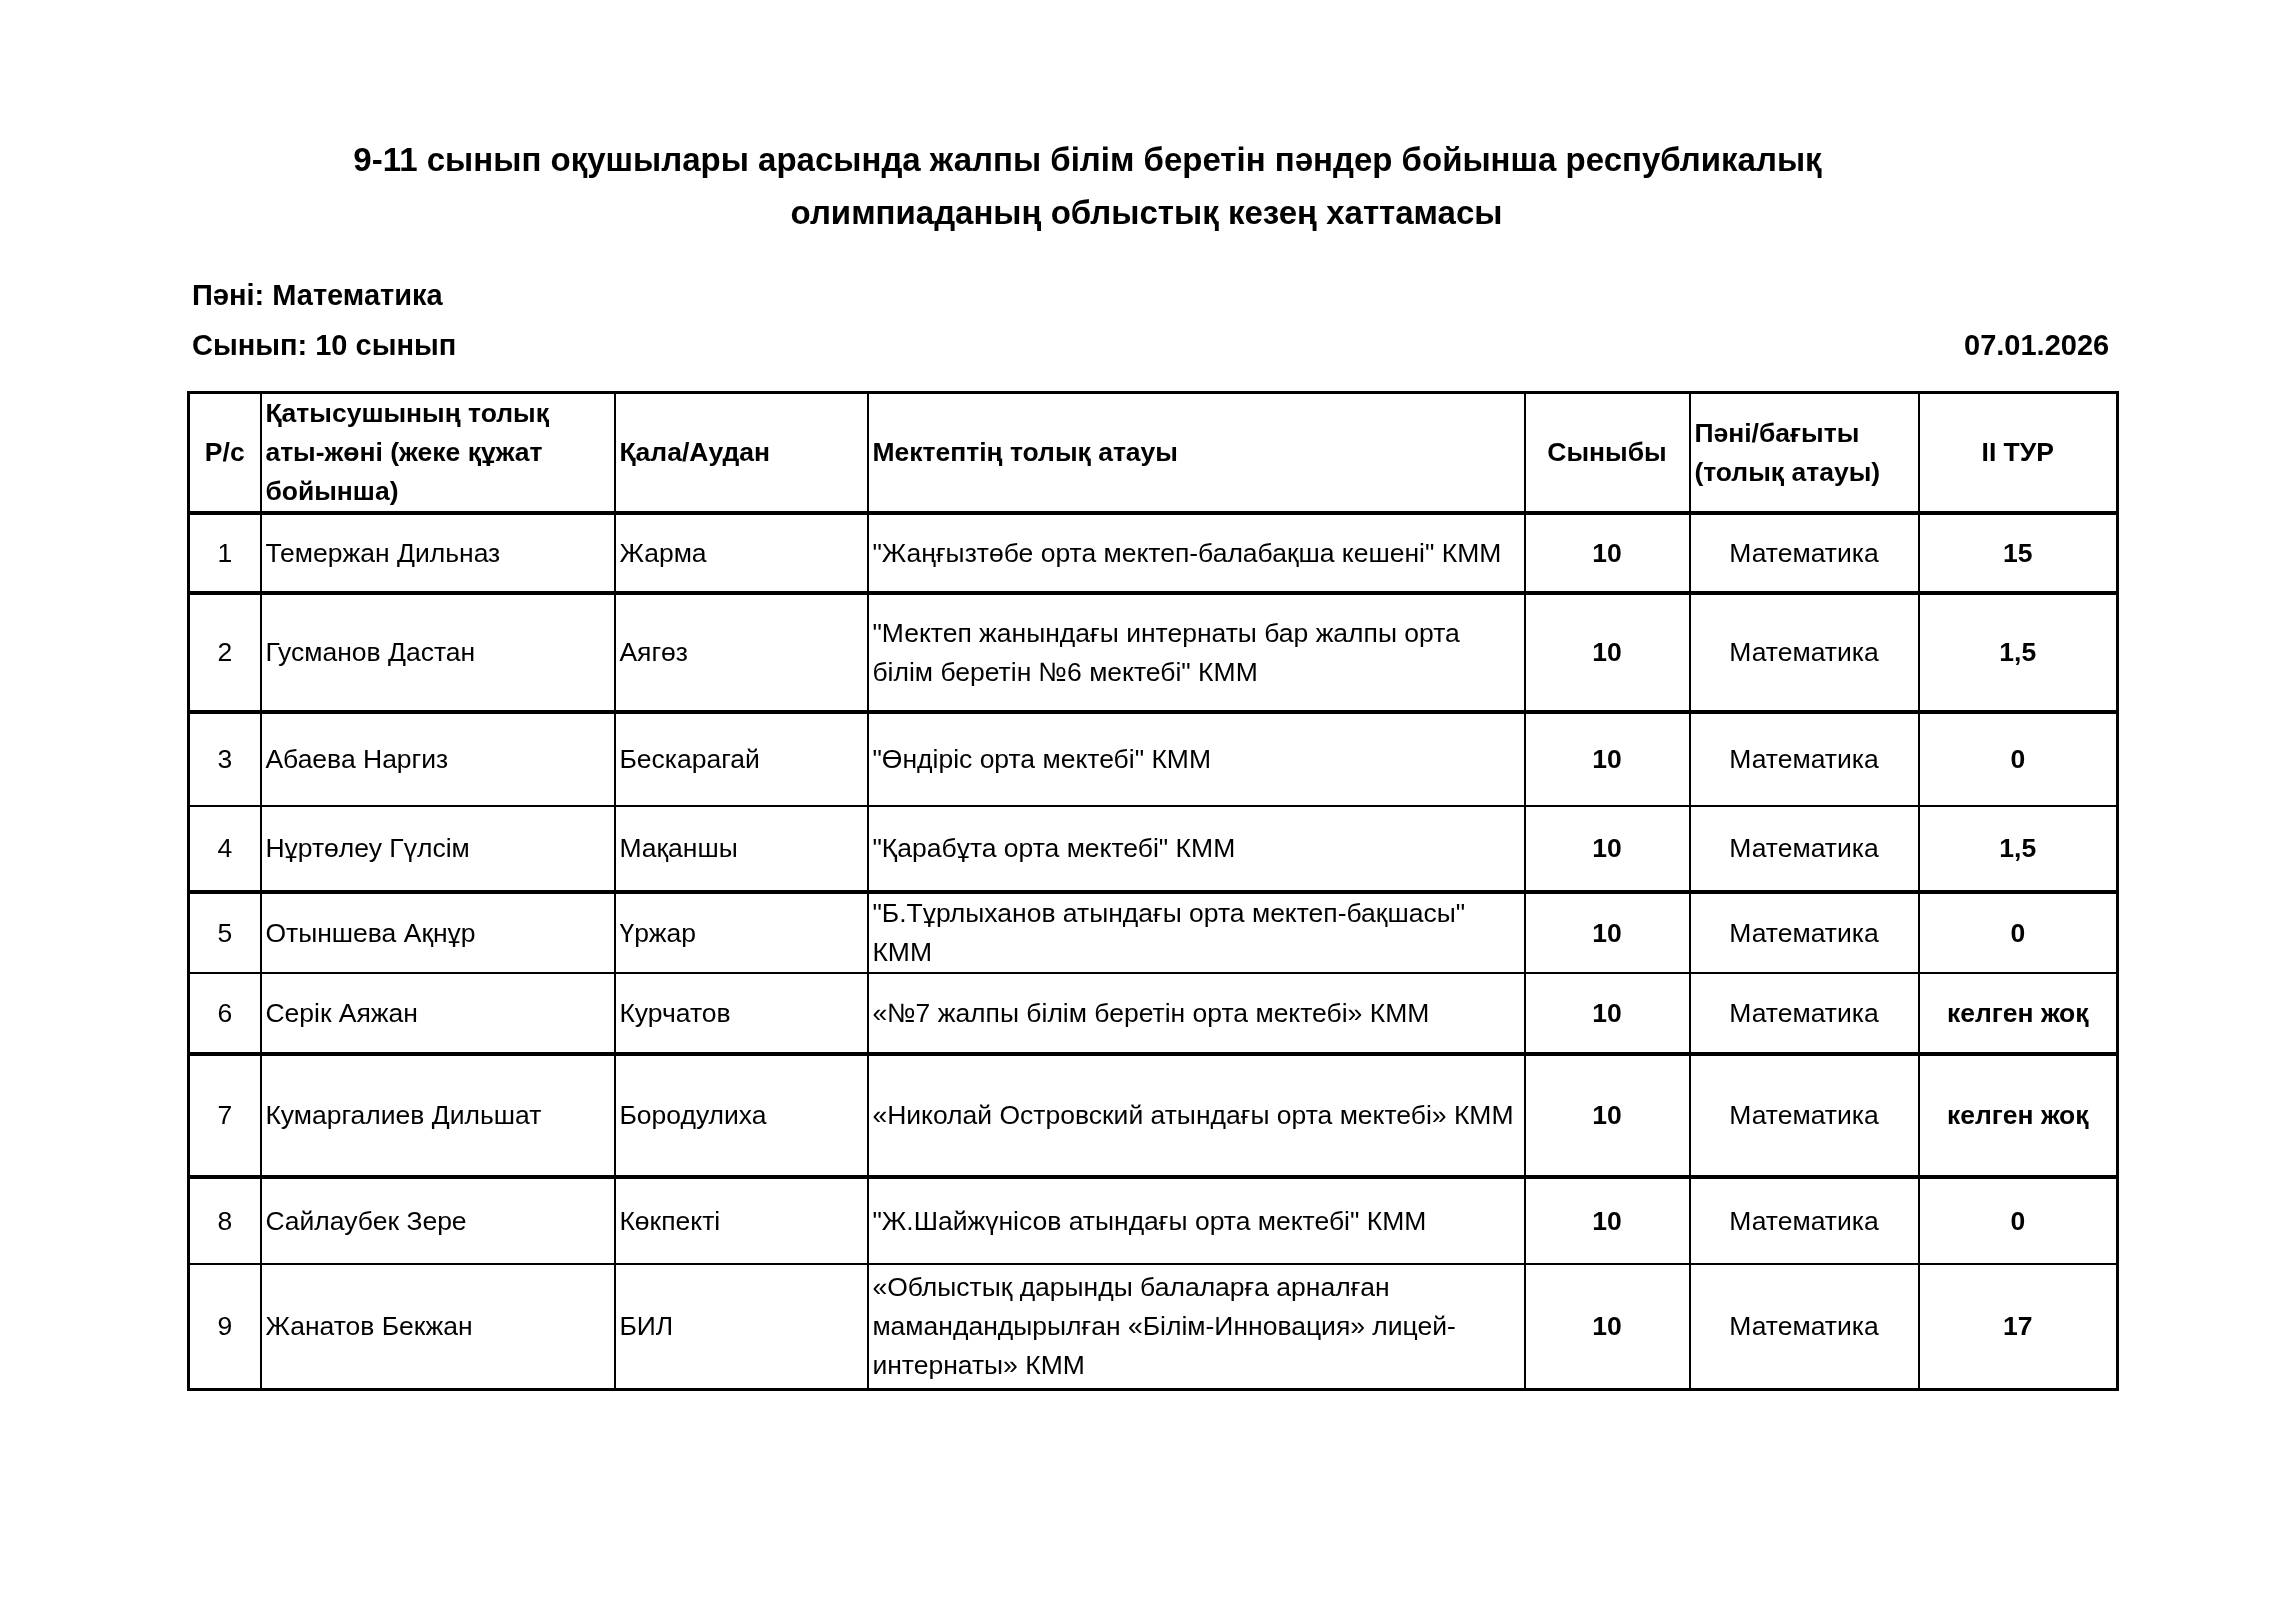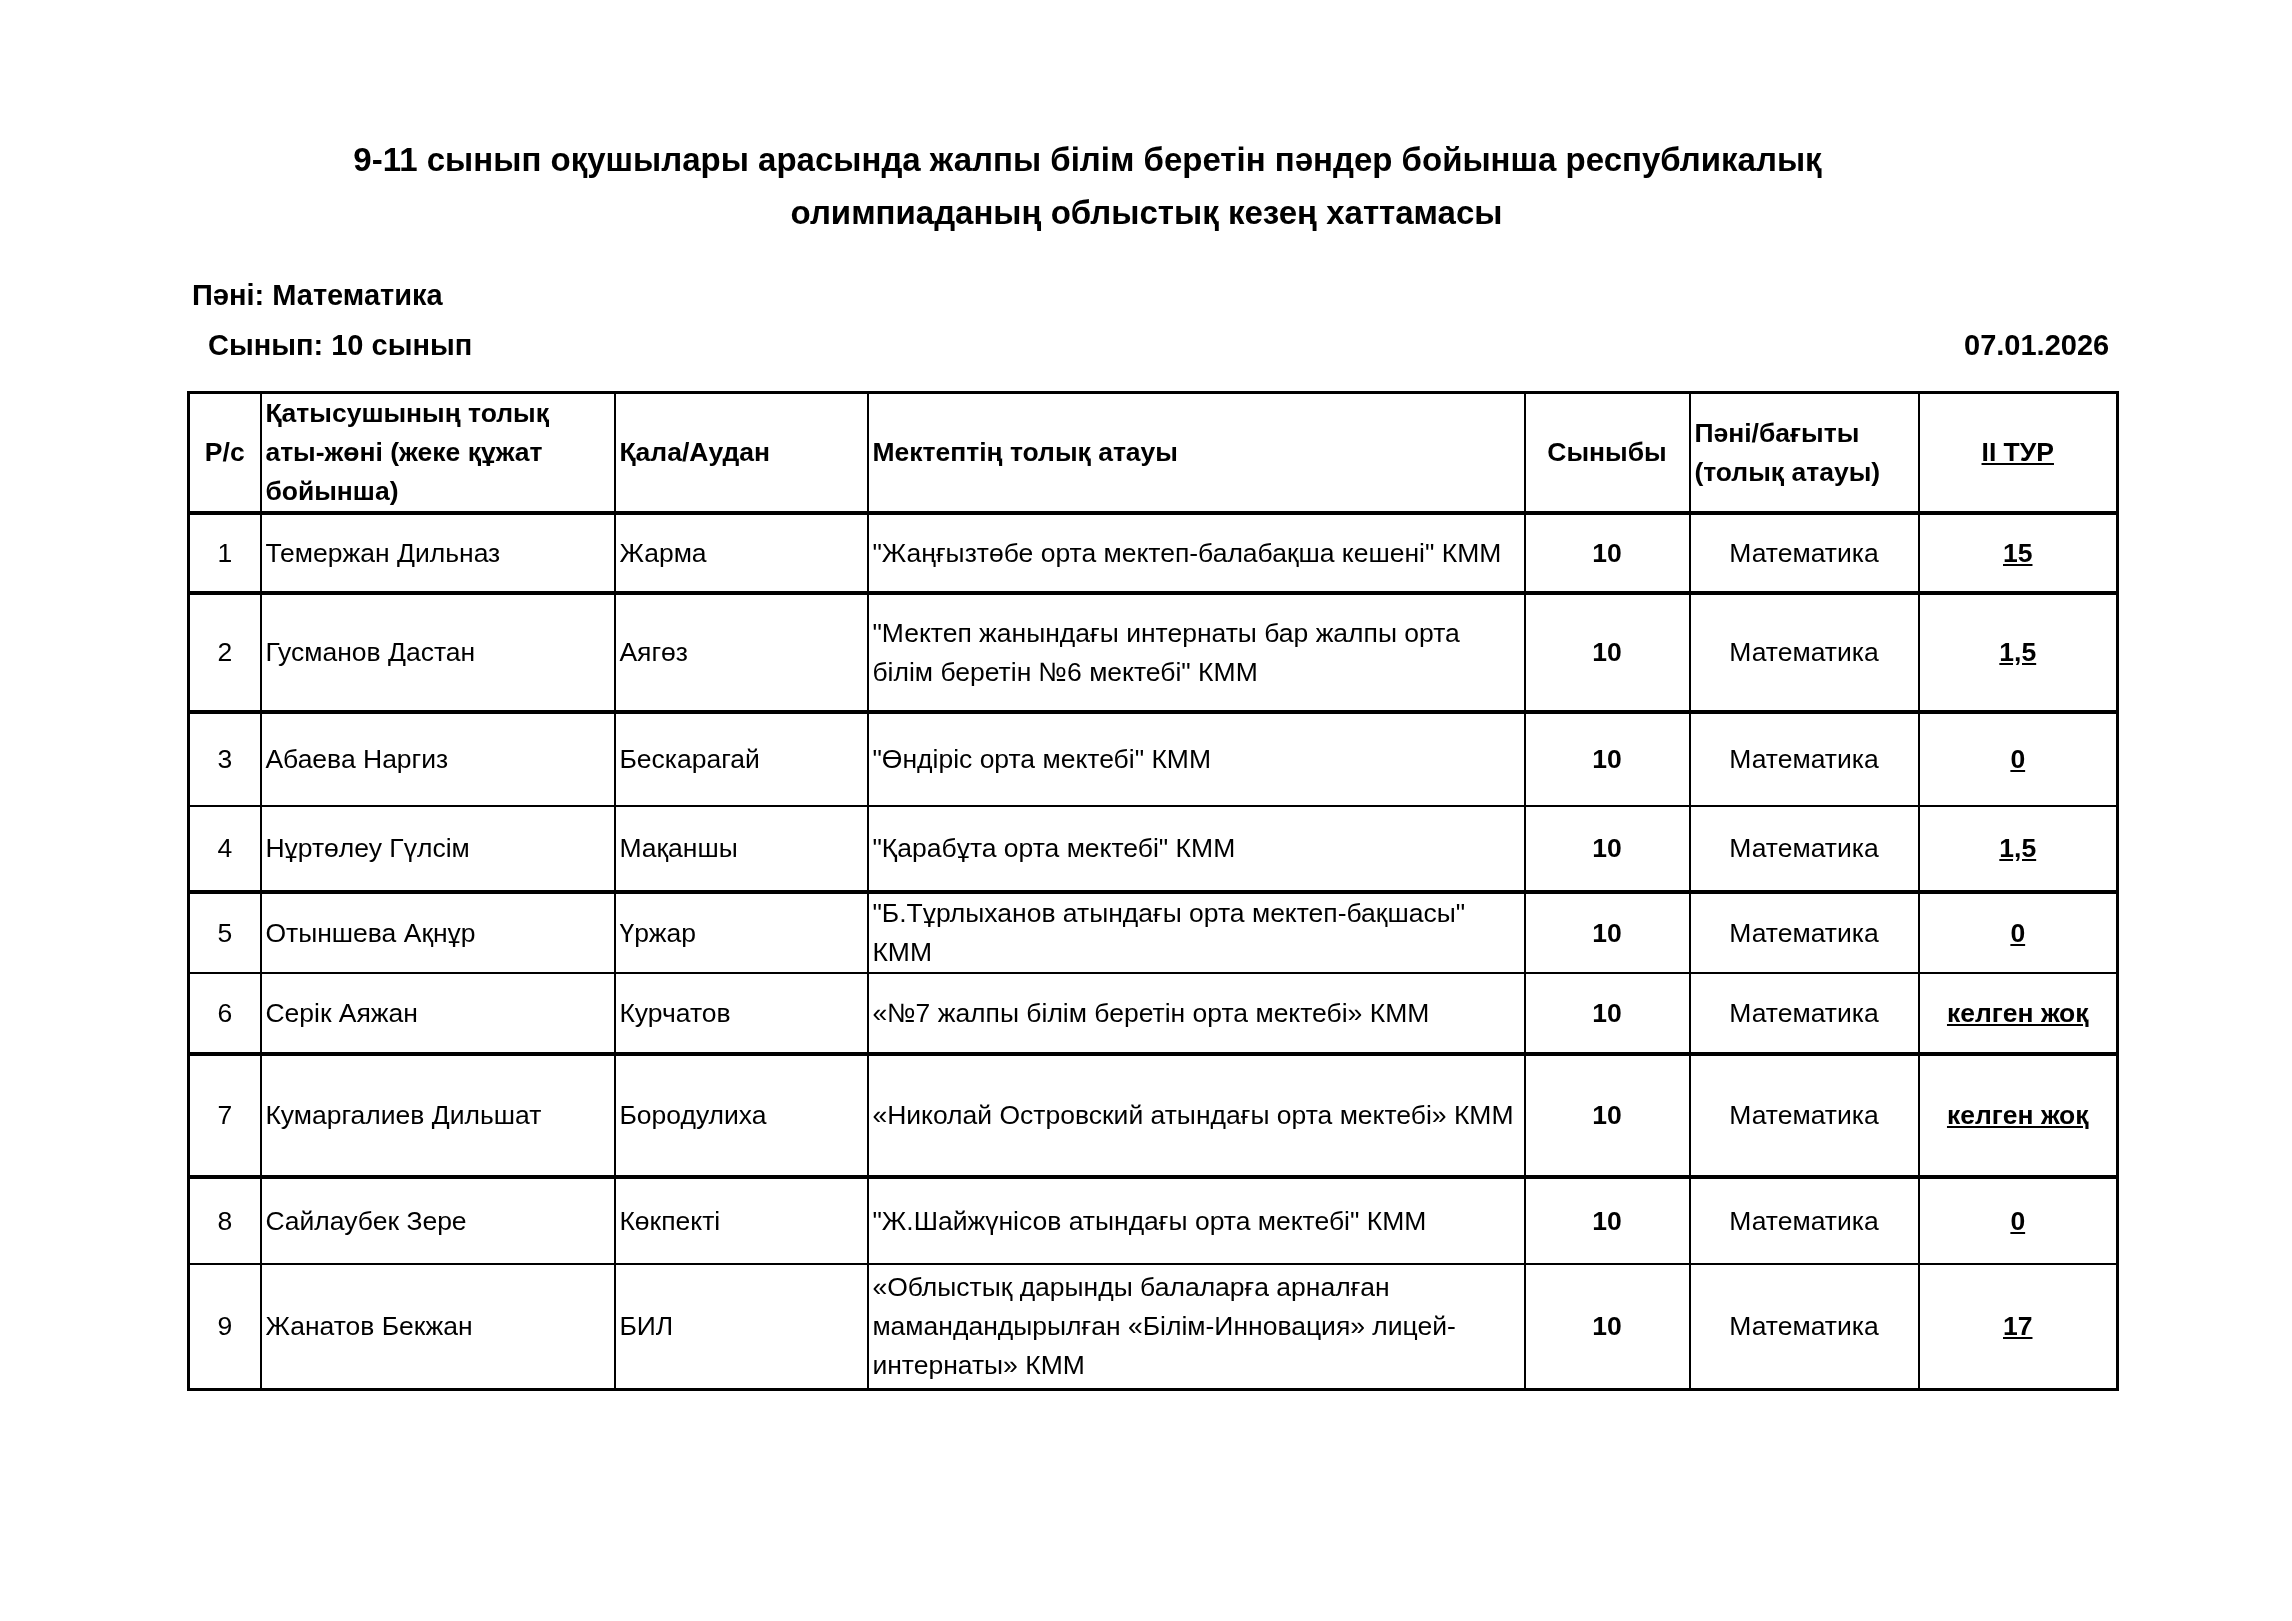--- a/index.html
+++ b/index.html
@@ -4,33 +4,33 @@
   <style>
     html, body { margin: 0; padding: 0; background: #ffffff; }
     body { width: 2293px; height: 1621px; position: relative; overflow: hidden;
            font-family: "Liberation Sans", "DejaVu Sans", sans-serif; color: #000; }
     .title { position: absolute; left: 0; width: 2293px; text-align: center;
              font-weight: bold; font-size: 33px; line-height: 47px; }
     .title.l1 { top: 136px; left: -59px; }
     .title.l2 { top: 189px; }
     .meta { position: absolute; font-weight: bold; font-size: 29px; line-height: 33px; }
     .meta.subject { left: 192px; top: 279px; }
-    .meta.grade { left: 208px; top: 329px; }
+    .meta.grade { left: 192px; top: 329px; }
     .meta.date { left: 1947px; top: 329px; margin-left: 17px; }
     table.protocol { position: absolute; left: 187px; top: 391px;
                      border-collapse: collapse; table-layout: fixed; width: 1928px; }
     table.protocol td, table.protocol th { border: 2.9px solid #000; padding: 0 3.9px;
                      font-size: 26.5px; line-height: 39px; vertical-align: middle; overflow: hidden; }
     table.protocol th { font-weight: bold; text-align: left; }
     table.protocol thead tr { height: 119px; }
     table.protocol tr.row-line { border-bottom: 4.9px solid #000; }
     th.c-num, td.c-num { text-align: center !important; }
     th.c-grade, td.c-grade { text-align: center !important; font-weight: bold; }
     td.c-subj { text-align: center; }
-    th.c-score, td.c-score { text-align: center !important; font-weight: bold; text-decoration: underline; }
+    th.c-score, td.c-score { text-align: center !important; font-weight: bold; }
     th.c-subj { text-align: left; }
     td.c-school { line-height: 39px; }
     .thead-border { border-bottom: 4.9px solid #000; }
     table.protocol { border: 3.9px solid #000; }
   </style>
 </head>
 <body>
 
 <div class="title l1">9-11 сынып оқушылары арасында жалпы білім беретін пәндер бойынша республикалық</div>
 <div class="title l2">олимпиаданың облыстық кезең хаттамасы</div>

